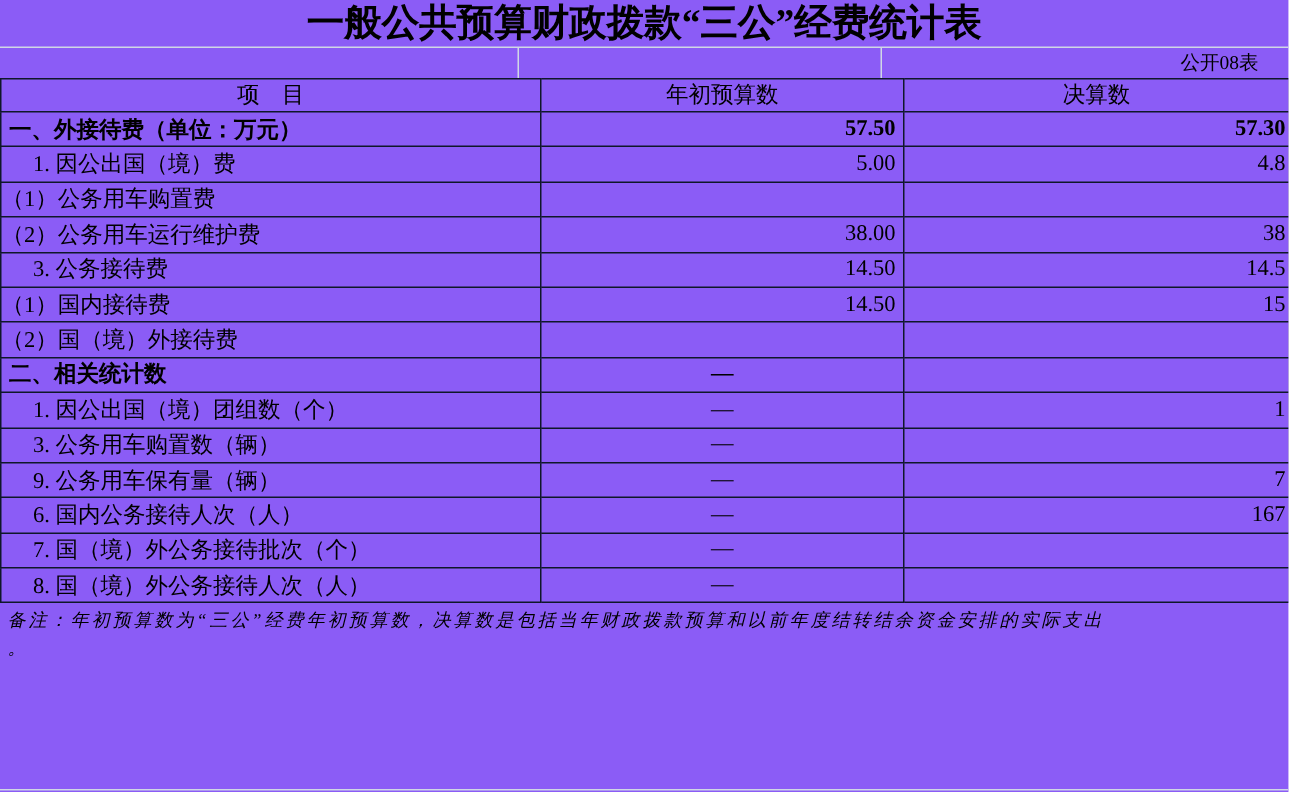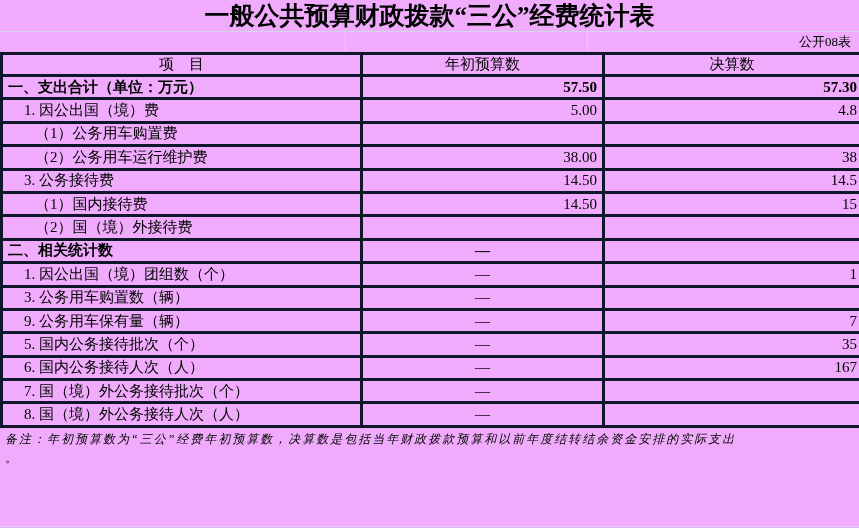--- a/index.html
+++ b/index.html
@@ -2,71 +2,71 @@
 <html><head>
 <meta charset="utf-8">
 <style>
   * { margin: 0; padding: 0; box-sizing: border-box; }
   html, body { background: #ffffff; }
   .page {
     position: relative;
     width: 859px;
     height: 528px;
     overflow: hidden;
-    background: #f0abfc;
+    background: #8b5cf6;
     color: #000000;
     font-family: "Liberation Serif", "DejaVu Serif", serif;
   }
   .title-row {
     height: 32px;
     line-height: 31px;
     text-align: center;
     font-size: 25px;
     font-weight: bold;
     border-bottom: 1px solid #d0d7e5;
     white-space: nowrap;
   }
   .code-row {
     position: relative;
     height: 20px;
     line-height: 19px;
     font-size: 13px;
     text-align: right;
-    padding-right: 8px;
+    padding-right: 20px;
   }
   .vgrid {
     position: absolute;
     top: 0; bottom: 0;
     width: 1px;
     background: #d0d7e5;
   }
   .vgrid.g1 { left: 345px; }
   .vgrid.g2 { left: 587px; }
   table.stats {
     width: 859px;
     border-collapse: collapse;
     table-layout: fixed;
   }
   table.stats th, table.stats td {
-    border: 3px solid #0f172a;
+    border: 1px solid #0f172a;
     font-size: 15px;
     font-weight: normal;
     white-space: nowrap;
     overflow: hidden;
     vertical-align: middle;
   }
   table.stats thead th {
     height: 22px;
     text-align: center;
   }
   table.stats tbody td { height: 23.4px; }
   td.label { text-align: left; }
   td.label.ind0 { padding-left: 5px; }
   td.label.ind1 { padding-left: 21px; }
-  td.label.ind2 { padding-left: 32px; }
+  td.label.ind2 { }
   td.num { text-align: right; padding-right: 5px; }
   td.num.final { padding-right: 2px; }
   td.num.center { text-align: center; padding-right: 0; }
   tr.bold td { font-weight: bold; }
   .note {
     height: 38px;
     overflow: hidden;
     padding: 2px 2px 0 5px;
     font-style: italic;
     font-size: 12px;
@@ -102,21 +102,21 @@
     </colgroup>
     <thead>
       <tr>
         <th>项　目</th>
         <th>年初预算数</th>
         <th>决算数</th>
       </tr>
     </thead>
     <tbody>
         <tr class="bold">
-          <td class="label ind0">一、支出合计（单位：万元）</td>
+          <td class="label ind0">一、外接待费（单位：万元）</td>
           <td class="num">57.50</td>
           <td class="num final">57.30</td>
         </tr>
         <tr>
           <td class="label ind1">1. 因公出国（境）费</td>
           <td class="num">5.00</td>
           <td class="num final">4.8</td>
         </tr>
         <tr>
           <td class="label ind2">（1）公务用车购置费</td>
@@ -157,25 +157,20 @@
           <td class="label ind1">3. 公务用车购置数（辆）</td>
           <td class="num center">—</td>
           <td class="num final"></td>
         </tr>
         <tr>
           <td class="label ind1">9. 公务用车保有量（辆）</td>
           <td class="num center">—</td>
           <td class="num final">7</td>
         </tr>
         <tr>
-          <td class="label ind1">5. 国内公务接待批次（个）</td>
-          <td class="num center">—</td>
-          <td class="num final">35</td>
-        </tr>
-        <tr>
           <td class="label ind1">6. 国内公务接待人次（人）</td>
           <td class="num center">—</td>
           <td class="num final">167</td>
         </tr>
         <tr>
           <td class="label ind1">7. 国（境）外公务接待批次（个）</td>
           <td class="num center">—</td>
           <td class="num final"></td>
         </tr>
         <tr>

